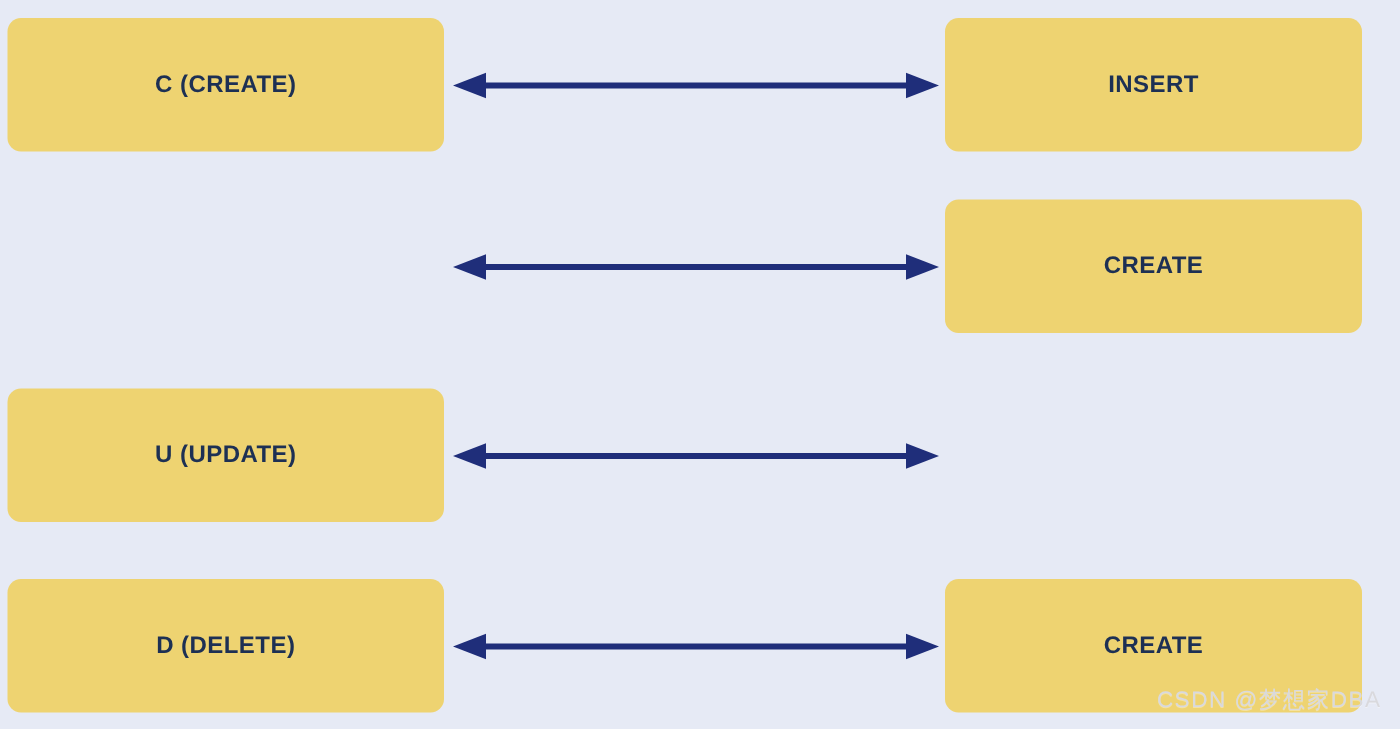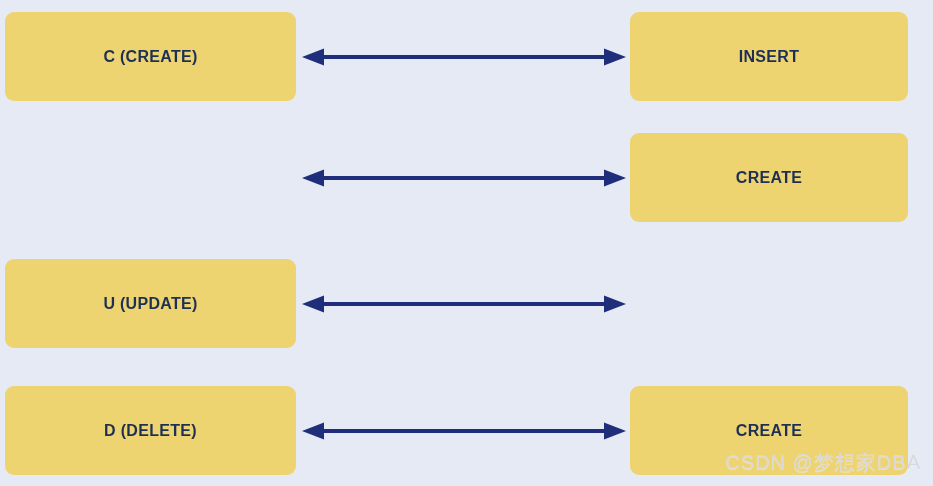--- a/index.html
+++ b/index.html
@@ -79,21 +79,21 @@
     display: block;
     width: 324px;
     height: 18px;
     overflow: visible;
   }
 
   .watermark {
     position: absolute;
     right: 12px;
     bottom: 10px;
-    font-size: 20px;
+    font-size: 15px;
     color: #d9d9dd;
     letter-spacing: 1px;
     white-space: nowrap;
     user-select: none;
     text-shadow: 0 1px 0 rgba(255,255,255,0.35);
   }
 </style>
 </head>
 <body>
 

